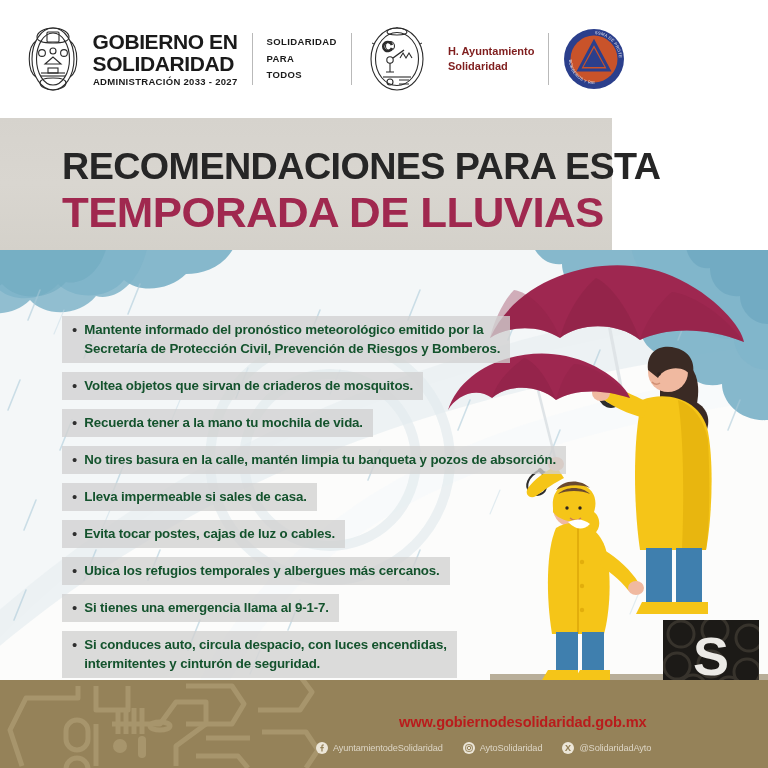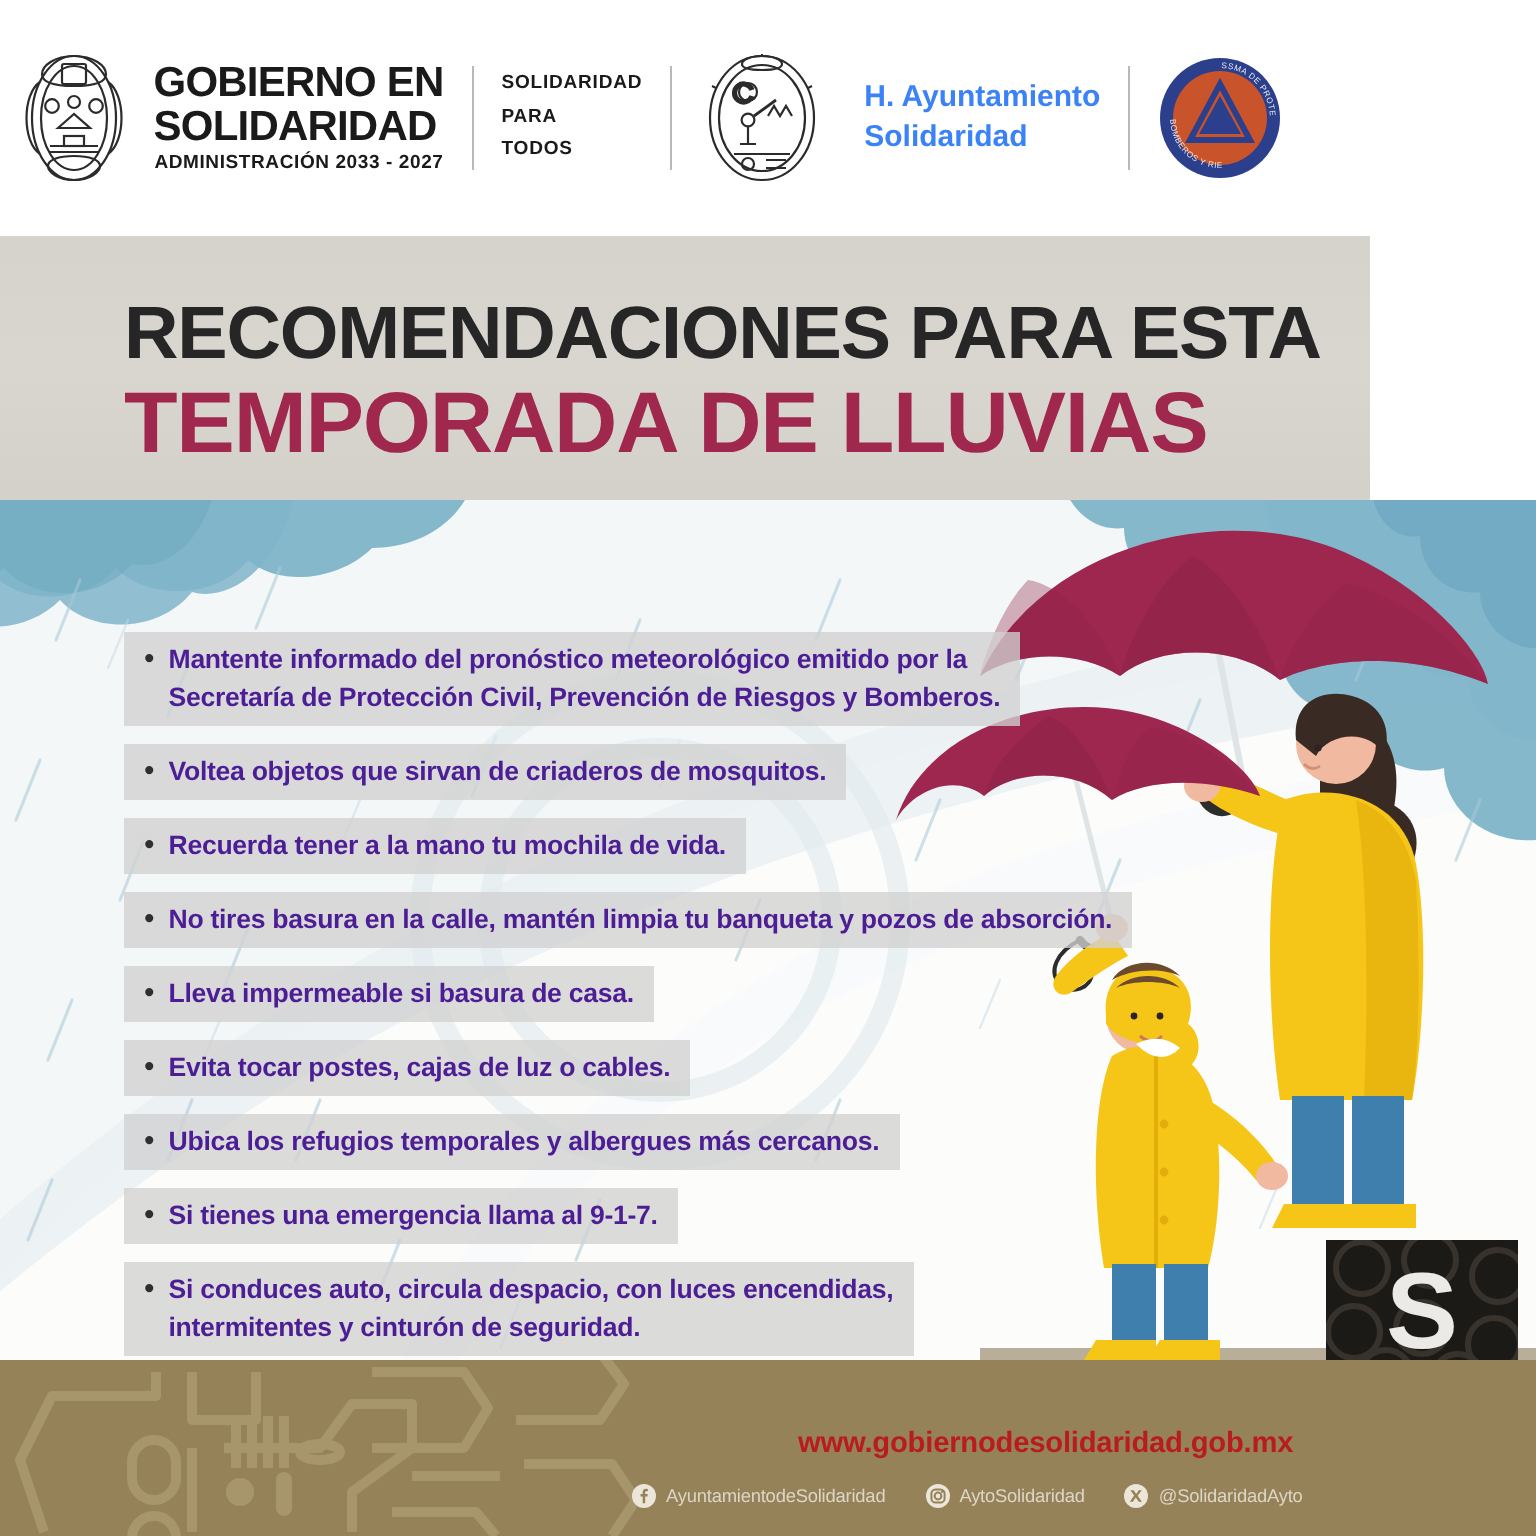--- a/index.html
+++ b/index.html
@@ -29,28 +29,28 @@
     font-size:9.5px; font-weight:bold; letter-spacing:0.3px;
     color:#1a1a1a; margin-top:2px; text-align:right;
   }
   .vdiv { width:1px; height:52px; background:#b9b9b9; margin:0 14px; }
   .prosperidad div {
     font-size:9.5px; font-weight:bold; color:#1a1a1a;
     letter-spacing:0.4px; line-height:1.75;
   }
   .seal-ayto { width:62px; height:70px; flex:0 0 auto; }
   .ayto-text {
-    margin-left:20px; font-size:15px; font-weight:bold;
-    color:#3b82f6; line-height:1.35; white-space:nowrap;
+    margin-left:20px; font-size:11px; font-weight:bold;
+    color:#7f1d1d; line-height:1.35; white-space:nowrap;
   }
   .pc-badge { width:62px; height:62px; flex:0 0 auto; }
 
   
   .title-band {
-    position:absolute; left:0; top:118px; width:685px; height:132px;
+    position:absolute; left:0; top:118px; width:612px; height:132px;
     background:linear-gradient(180deg,#d6d3cd 0%,#d9d6d0 50%,#d4d1ca 100%);
   }
   .title-band .t1, .title-band .t2 {
     font-weight:bold; letter-spacing:-0.6px; white-space:nowrap;
     font-family:"Liberation Sans", sans-serif;
     transform:scaleX(1.02); transform-origin:left center;
   }
   .title-band .t1 {
     position:absolute; left:62px; top:28px;
     font-size:37px; color:#262626;
@@ -74,21 +74,21 @@
   .bullet {
     position:absolute; left:62px;
     background:rgba(209,209,209,0.78);
     padding:4px 10px 5px 10px;
     display:flex; align-items:flex-start; gap:7px;
   }
   .bullet .dot {
     color:#2f2f2f; font-size:15px; line-height:19px; flex:0 0 auto;
   }
   .bullet .txt {
-    font-size:13.3px; font-weight:bold; color:#4c1d95;
+    font-size:13.3px; font-weight:bold; color:#14532d;
     line-height:19px; letter-spacing:-0.15px; white-space:pre-line;
   }
 
   
   .footer {
     position:absolute; left:0; top:680px; width:768px; height:88px;
     background:#958259; overflow:hidden;
   }
   .footer-glyphs { position:absolute; left:0; top:0; width:330px; height:88px; opacity:.5; }
   .footer-url {
@@ -384,21 +384,21 @@
     <div class="bullet" style="top:159px;">
       <span class="dot">•</span>
       <span class="txt">Recuerda tener a la mano tu mochila de vida.</span>
     </div>
     <div class="bullet" style="top:196px;">
       <span class="dot">•</span>
       <span class="txt">No tires basura en la calle, mantén limpia tu banqueta y pozos de absorción.</span>
     </div>
     <div class="bullet" style="top:233px;">
       <span class="dot">•</span>
-      <span class="txt">Lleva impermeable si basura de casa.</span>
+      <span class="txt">Lleva impermeable si sales de casa.</span>
     </div>
     <div class="bullet" style="top:270px;">
       <span class="dot">•</span>
       <span class="txt">Evita tocar postes, cajas de luz o cables.</span>
     </div>
     <div class="bullet" style="top:307px;">
       <span class="dot">•</span>
       <span class="txt">Ubica los refugios temporales y albergues más cercanos.</span>
     </div>
     <div class="bullet" style="top:344px;">

